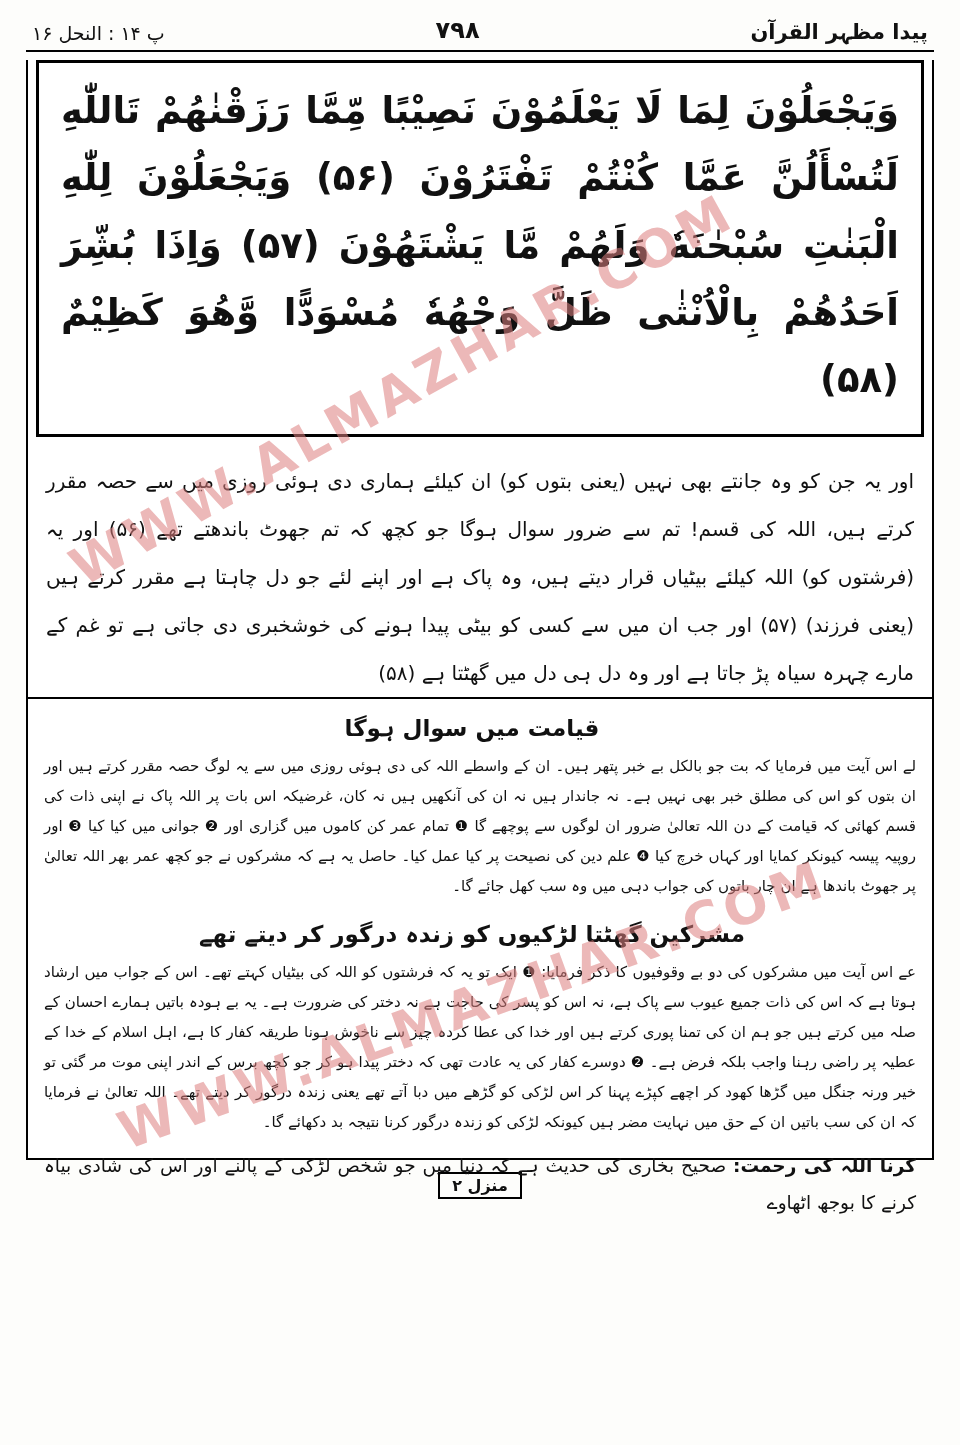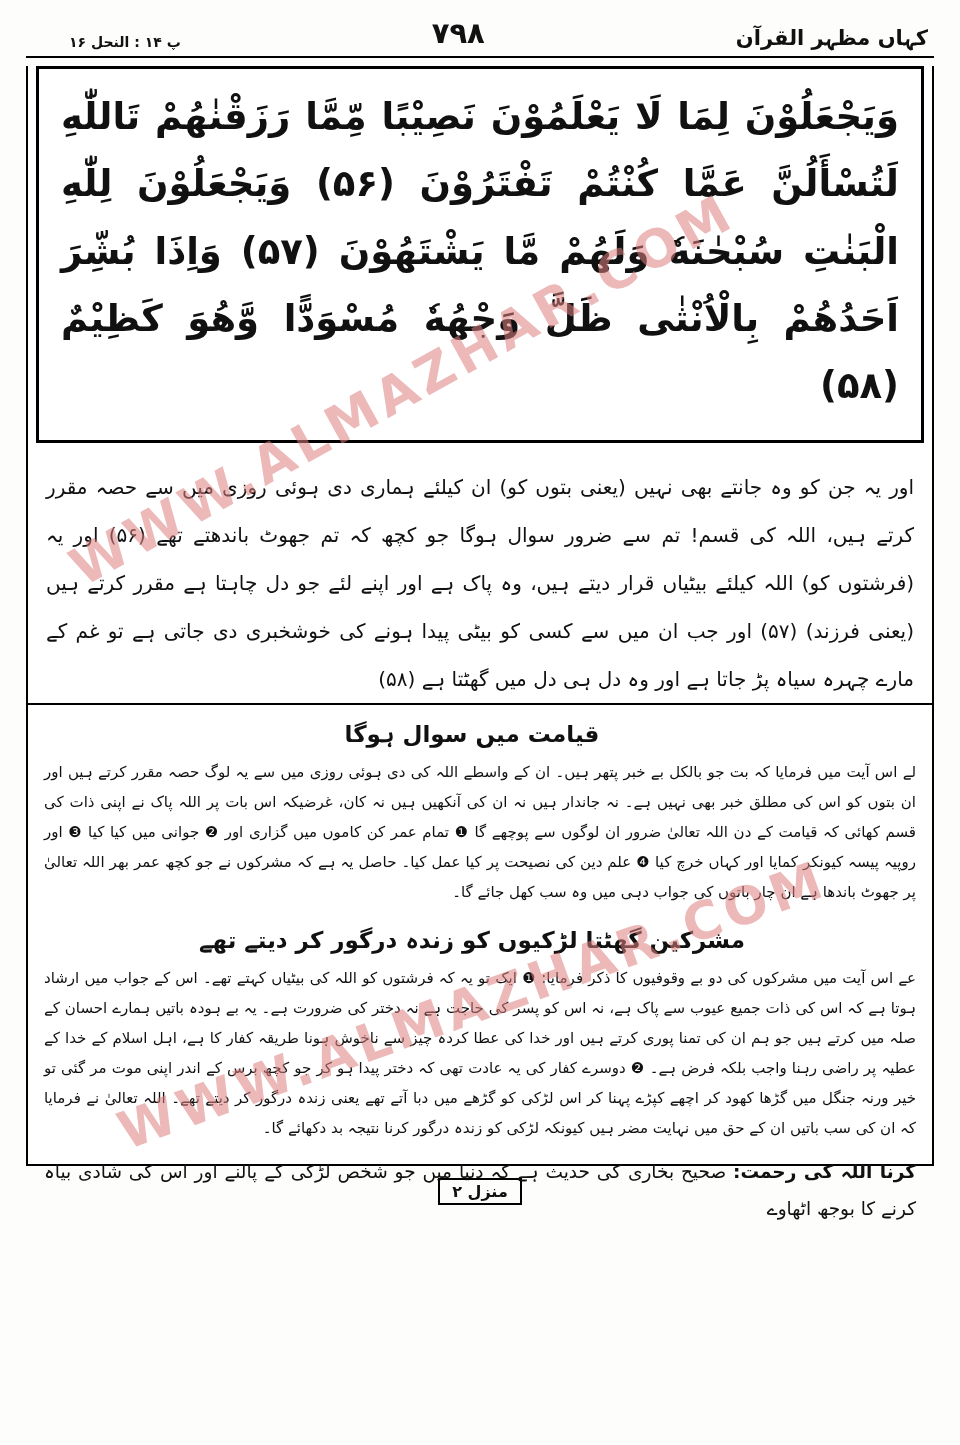--- a/index.html
+++ b/index.html
@@ -17,22 +17,22 @@
   
   .header {
     margin: 0 26px;
     padding: 16px 6px 6px 6px;
     border-bottom: 2px solid #000;
     display: flex;
     justify-content: space-between;
     align-items: flex-end;
   }
   .book-title { font-size: 21px; font-weight: bold; }
-  .page-number { font-size: 29px; font-weight: bold; letter-spacing: 3px; }
-  .surah-ref { font-size: 14px; font-weight: bold; margin-left: 37px; }
+  .page-number { font-size: 24px; font-weight: bold; letter-spacing: 3px; }
+  .surah-ref { font-size: 19px; font-weight: normal; }
   
   .main-frame {
     margin: 0 26px;
     height: 1100px;
     border-left: 2px solid #000;
     border-right: 2px solid #000;
     border-bottom: 2px solid #000;
     position: relative;
     background: #fff;
   }
@@ -103,21 +103,21 @@
 </style>
 </head>
 <body>
 
 <div class="page">
 
   <div class="watermark wm1">WWW.ALMAZHAR.COM</div>
   <div class="watermark wm2">WWW.ALMAZHAR.COM</div>
 
   <div class="header">
-    <div class="book-title">کہاں مظہر القرآن</div>
+    <div class="book-title">پیدا مظہر القرآن</div>
     <div class="page-number">۷۹۸</div>
     <div class="surah-ref">پ ۱۴ : النحل ۱۶</div>
   </div>
 
   <div class="main-frame">
 
     <div class="verse-box">
       <div class="arabic-verses">وَيَجْعَلُوْنَ لِمَا لَا يَعْلَمُوْنَ نَصِيْبًا مِّمَّا رَزَقْنٰهُمْ تَاللّٰهِ لَتُسْأَلُنَّ عَمَّا كُنْتُمْ تَفْتَرُوْنَ (۵۶) وَيَجْعَلُوْنَ لِلّٰهِ الْبَنٰتِ سُبْحٰنَهٗ وَلَهُمْ مَّا يَشْتَهُوْنَ (۵۷) وَاِذَا بُشِّرَ اَحَدُهُمْ بِالْاُنْثٰی ظَلَّ وَجْهُهٗ مُسْوَدًّا وَّهُوَ كَظِيْمٌ (۵۸)</div>
     </div>
 

